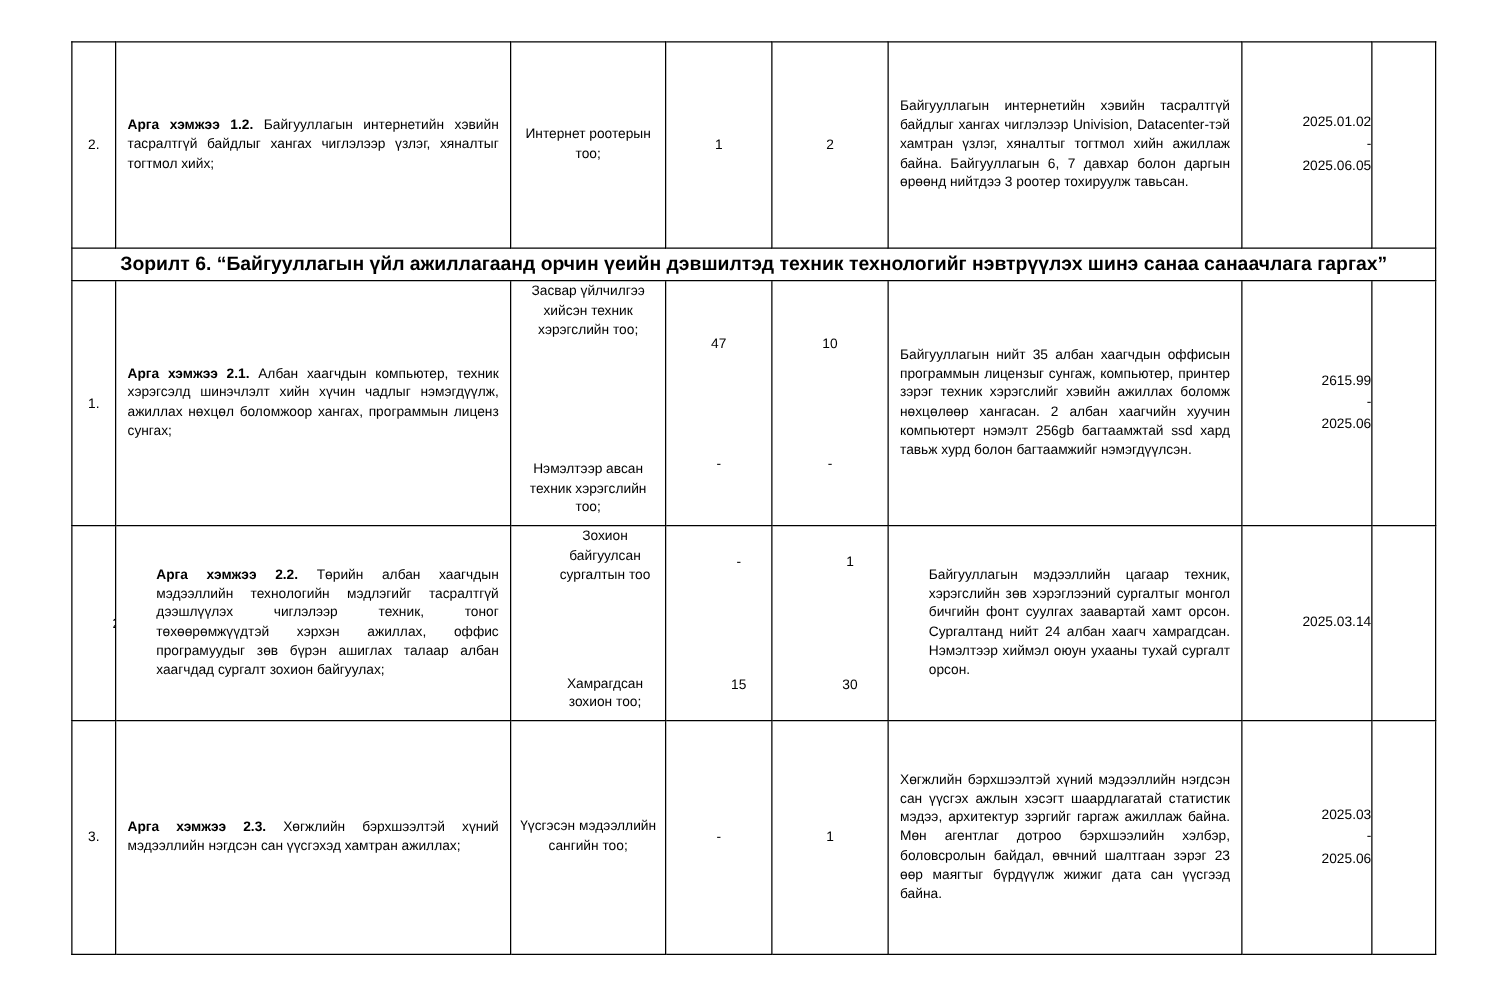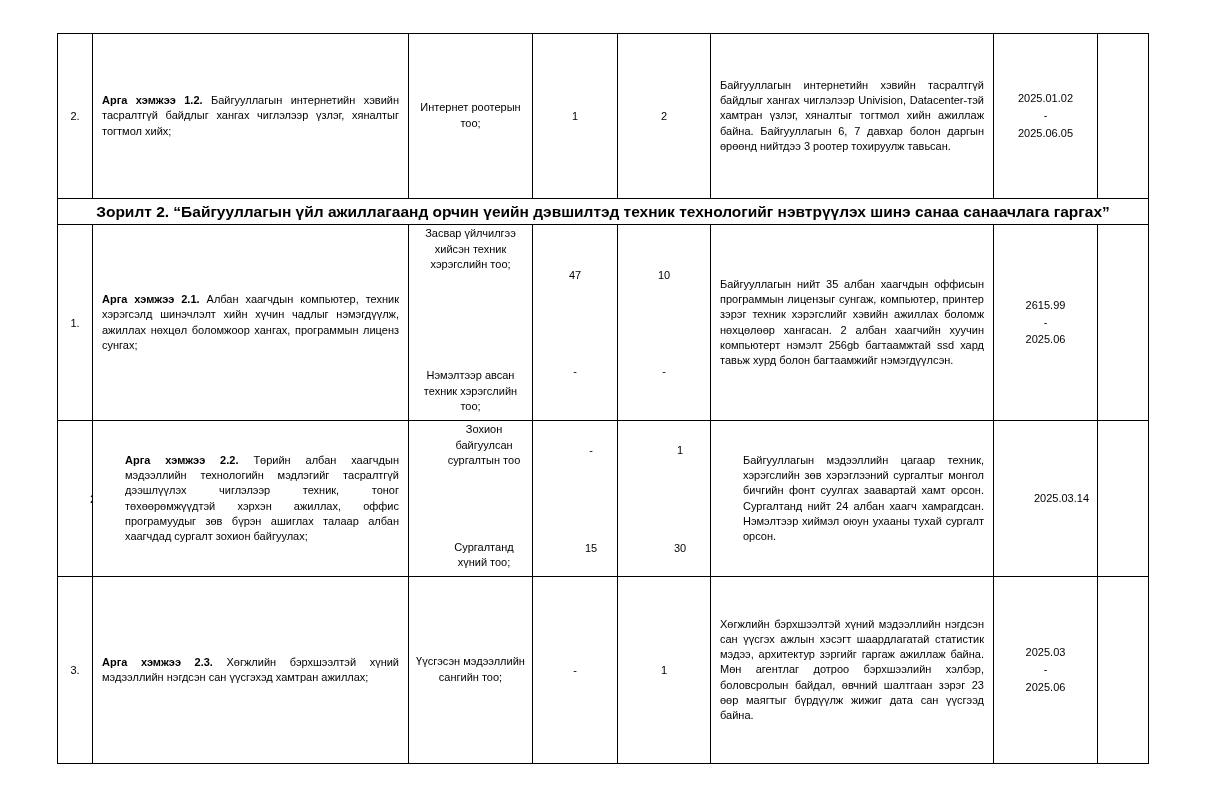--- a/index.html
+++ b/index.html
@@ -30,21 +30,21 @@
   tr.h196 td { height: 196px; }
   tr.h156 td { height: 156px; padding-left: 32px; }
   tr.h187 td { height: 187px; }
 
   td.c-num { text-align: center; }
   td.c-action { padding: 2px 9px; text-align: justify; line-height: 1.38; }
   td.c-action strong { font-weight: bold; }
   td.c-ind { text-align: center; padding: 0 5px; line-height: 1.45; }
   td.c-val { text-align: center; padding: 0; }
   td.c-result { padding: 2px 9px; text-align: justify; line-height: 1.37; }
-  td.c-date { text-align: center; line-height: 1.55; }
+  td.c-date { text-align: right; line-height: 1.55; }
   td.c-empty { }
   td.c-section {
     text-align: center; font-weight: bold; font-size: 15.5px;
     padding: 1px 4px; white-space: nowrap;
   }
 
   
   .stack { display: flex; flex-direction: column; width: 100%; }
   .stack-196 { height: 192px; }
   .stack-156 { height: 152px; gap: 44px; }
@@ -90,21 +90,21 @@
         </td>
         <td class="c-date">
           <div>2025.01.02</div>
           <div>-</div>
           <div>2025.06.05</div>
         </td>
         <td class="c-empty"></td>
       </tr>
 
       <tr class="h26">
-        <td class="c-section" colspan="8">Зорилт 2.  “Байгууллагын үйл ажиллагаанд  орчин үеийн дэвшилтэд техник технологийг нэвтрүүлэх шинэ санаа санаачлага гаргах”</td>
+        <td class="c-section" colspan="8">Зорилт 6.  “Байгууллагын үйл ажиллагаанд  орчин үеийн дэвшилтэд техник технологийг нэвтрүүлэх шинэ санаа санаачлага гаргах”</td>
       </tr>
 
       <tr class="h196">
         <td class="c-num">1.</td>
         <td class="c-action">
           <strong>Арга хэмжээ 2.1.</strong>
           <span>Албан хаагчдын компьютер, техник хэрэгсэлд шинэчлэлт хийн хүчин чадлыг нэмэгдүүлж, ажиллах нөхцөл боломжоор хангах, программын лиценз сунгах;</span>
         </td>
         <td class="c-ind c-ind-stack">
           <div class="stack labels stack-196">
@@ -137,21 +137,21 @@
 
       <tr class="h156">
         <td class="c-num">2.</td>
         <td class="c-action">
           <strong>Арга хэмжээ 2.2.</strong>
           <span>Төрийн албан хаагчдын мэдээллийн технологийн мэдлэгийг тасралтгүй дээшлүүлэх чиглэлээр техник, тоног төхөөрөмжүүдтэй хэрхэн ажиллах, оффис програмуудыг зөв бүрэн ашиглах талаар албан хаагчдад сургалт зохион байгуулах;</span>
         </td>
         <td class="c-ind c-ind-stack">
           <div class="stack labels stack-156">
             <div class="blk">Зохион байгуулсан сургалтын тоо</div>
-            <div class="blk">Сургалтанд хүний тоо;</div>
+            <div class="blk">Хамрагдсан зохион тоо;</div>
           </div>
         </td>
         <td class="c-val">
           <div class="stack values stack-156">
             <div class="blk">-</div>
             <div class="blk">15</div>
           </div>
         </td>
         <td class="c-val">
           <div class="stack values stack-156">

